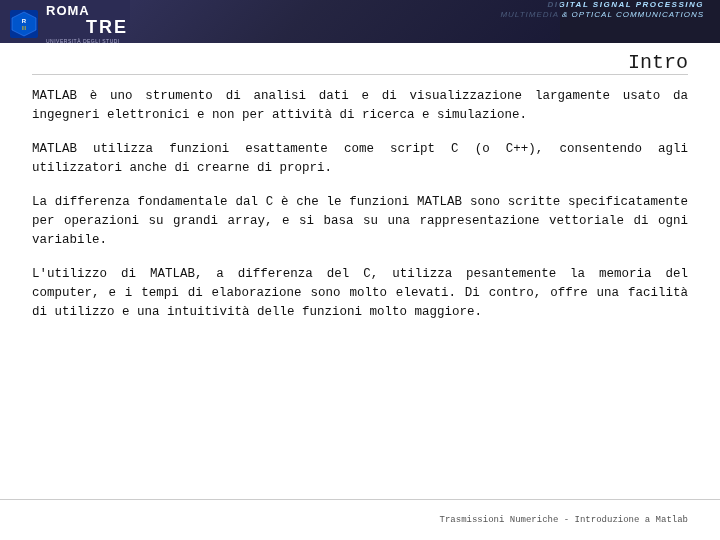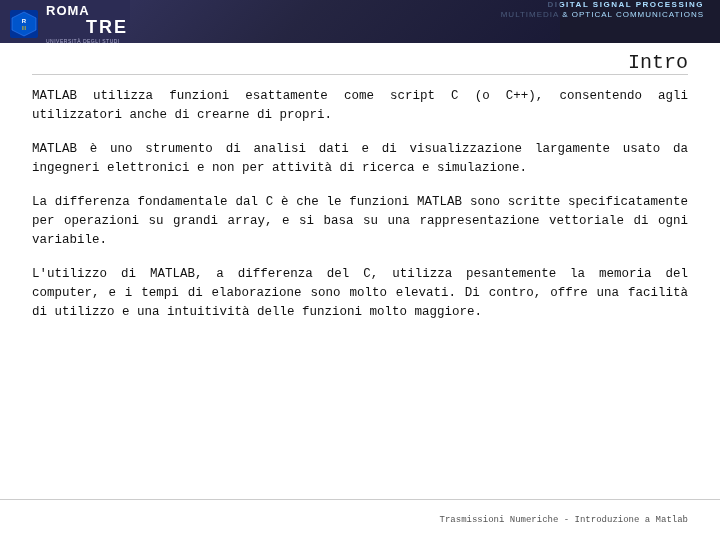--- a/index.html
+++ b/index.html
@@ -84,20 +84,21 @@
     }
 
     .header-right {
       flex: 1;
       display: flex;
       flex-direction: column;
       justify-content: center;
       align-items: flex-end;
       padding-right: 16px;
       gap: 1px;
+      font-style: italic;
     }
 
     .header-title-line1 {
       color: #aaddff;
       font-size: 8px;
       font-family: Arial, sans-serif;
       letter-spacing: 1.5px;
       text-transform: uppercase;
       font-weight: bold;
     }
@@ -208,22 +209,22 @@
     </div>
   </div>
 
   <div class="content">
 
     <div class="title-section">
       <span class="slide-title">Intro</span>
     </div>
 
     <div class="body-content">
+      <p class="paragraph">MATLAB è  uno  strumento  di  analisi  dati  e  di  visualizzazione largamente  usato  da  ingegneri  elettronici  e  non  per  attività  di ricerca e simulazione.</p>
       <p class="paragraph">MATLAB  utilizza  funzioni  esattamente  come  script  C  (o  C++), consentendo agli utilizzatori anche di crearne di propri.</p>
-      <p class="paragraph">MATLAB è  uno  strumento  di  analisi  dati  e  di  visualizzazione largamente  usato  da  ingegneri  elettronici  e  non  per  attività  di ricerca e simulazione.</p>
       <p class="paragraph">La  differenza  fondamentale  dal  C  è  che  le  funzioni  MATLAB  sono scritte  specificatamente  per  operazioni  su  grandi  array,  e  si  basa su una rappresentazione vettoriale di ogni variabile.</p>
       <p class="paragraph">L'utilizzo  di  MATLAB,  a  differenza  del  C,  utilizza  pesantemente  la memoria  del  computer,  e  i  tempi  di  elaborazione  sono  molto elevati.  Di  contro,  offre  una  facilità  di  utilizzo  e  una  intuitività  delle funzioni molto maggiore.</p>
     </div>
 
   </div>
 
   <div class="footer">
     <span class="footer-text">Trasmissioni Numeriche - Introduzione a Matlab</span>
   </div>
 

